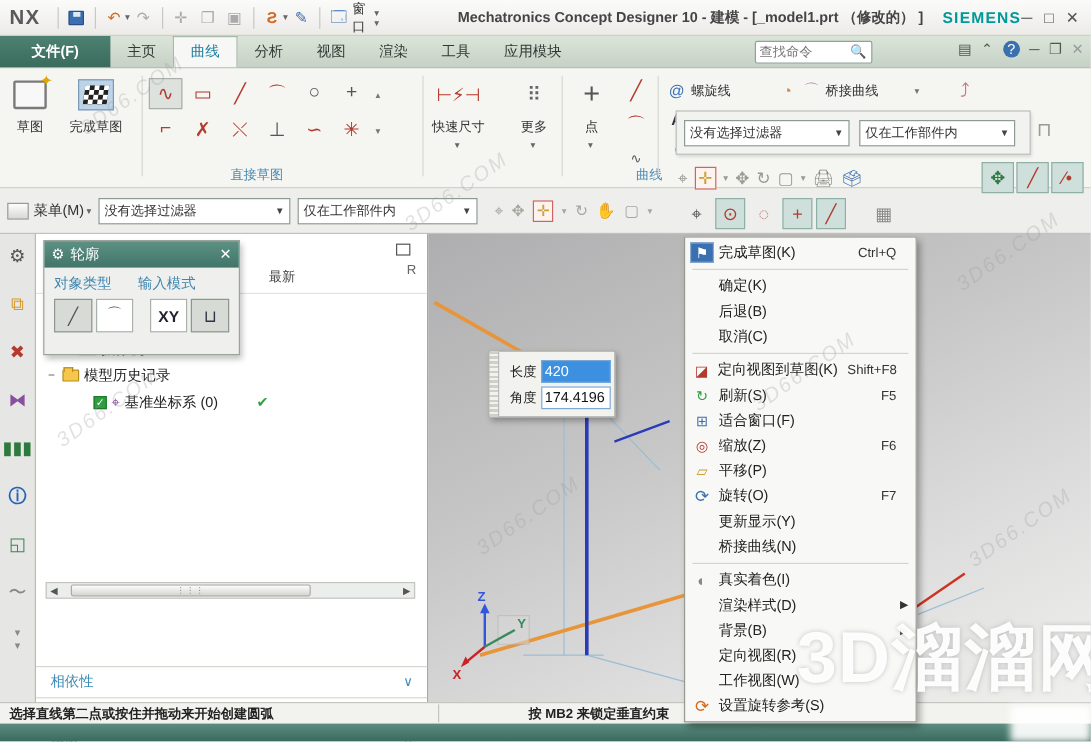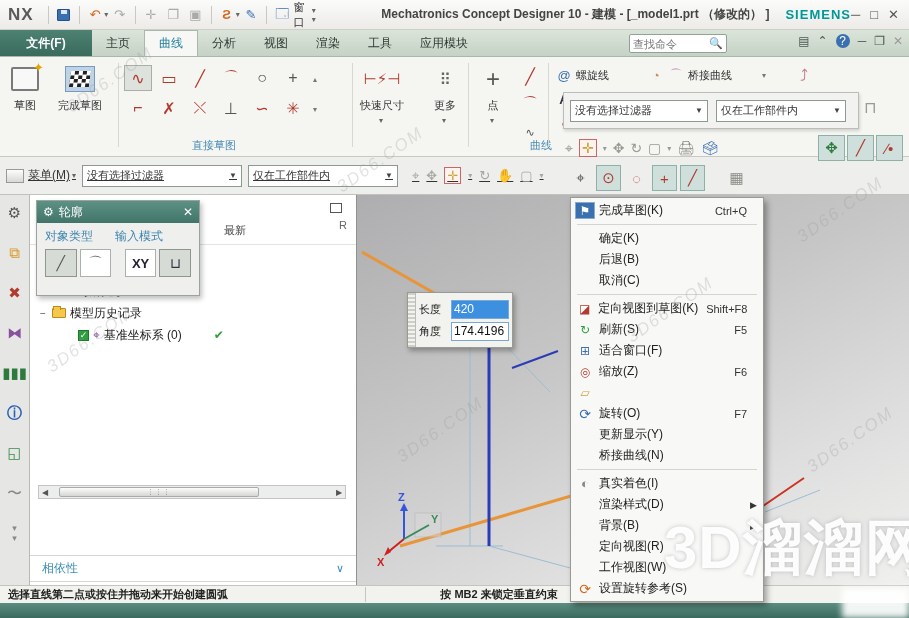--- a/index.html
+++ b/index.html
@@ -56,21 +56,21 @@
   .iconrow1 span { font-size:14px; color:#9a9a94; }
   .redbox { border:1px solid #c66; background:#fdf3ee; padding:0 2px; color:#caa13a !important; }
   .snapgrp { position:absolute; left:818px; top:135px; display:flex; gap:2px; z-index:7; }
   .snapgrp .sg { width:27px; height:26px; background:#cfe0dc; border:1px solid #8fb0a6; display:flex; align-items:center; justify-content:center; font-size:15px; color:#b33a2e; }
   .snaprow { position:absolute; left:568px; top:163px; height:30px; z-index:7; display:flex; align-items:center; gap:3px; }
   .snaprow .sp { width:25px; height:26px; display:flex; align-items:center; justify-content:center; font-size:15px; color:#555; }
   .snaprow .sp.red { color:#b33a2e; }
   .snaprow .sp.pressed { background:#cfe0dc; border:1px solid #8fb0a6; }
 
   
-  .toolbar2 { position:absolute; left:0; top:157px; width:909px; height:38px; background:#eeefec; border-bottom:1px solid #c2c2bc; display:flex; align-items:center; padding-left:6px; gap:6px;text-decoration:underline; }
+  .toolbar2 { position:absolute; left:0; top:157px; width:909px; height:38px; background:#eeefec; border-bottom:1px solid #c2c2bc; display:flex; align-items:center; padding-left:6px; gap:6px; }
   .menu-btn { display:flex; align-items:center; gap:4px; font-size:12px; color:#333; }
   .menu-btn .mico { width:18px; height:14px; background:linear-gradient(#fdfdfd,#d8d8d4); border:1px solid #999; }
   .t2icons { display:flex; gap:7px; align-items:center; margin-left:8px; }
   .t2icons span { color:#a8a8a2; font-size:13px; }
 
   
   .sidebar { position:absolute; left:0; top:195px; width:30px; height:390px; background:#e6e7e4; border-right:1px solid #b8bbb5; display:flex; flex-direction:column; align-items:center; padding-top:8px; gap:20px; }
   .sb-ico { width:20px; height:20px; display:flex; align-items:center; justify-content:center; font-size:15px; }
 
   
@@ -107,21 +107,21 @@
 
   
   .canvas { position:absolute; left:357px; top:195px; width:552px; height:390px; background:linear-gradient(155deg,#aeaeb0 0%,#c6c6c6 40%,#dedede 72%,#f0f0ee 100%); overflow:hidden; }
   .canvas svg { position:absolute; left:0; top:0; }
 
   
   .dimbox { position:absolute; left:407px; top:292px; width:106px; height:56px; background:#f2f2ef; border:1px solid #9a9a94; box-shadow:2px 3px 5px rgba(0,0,0,.3); z-index:9; display:flex; }
   .dim-grip { width:9px; background:repeating-linear-gradient(#cfcfca 0 2px,#f2f2ef 2px 4px); border-right:1px solid #bbb; }
   .dim-rows { flex:1; display:flex; flex-direction:column; justify-content:center; gap:3px; padding:3px 3px; }
   .dim-row { display:flex; align-items:center; gap:4px; }
-  .dim-label { width:28px; font-size:11px; color:#222; }
+  .dim-label { width:28px; text-align:right; font-size:11px; color:#222; }
   .dim-input { width:58px; height:19px; border:1px solid #7ba7d4; background:#fff; font-size:12px; padding:0 2px; display:flex; align-items:center; color:#111; }
   .dim-input.selected { background:#3d8fe0; color:#fff; }
 
   
   .ctxmenu { position:absolute; left:570px; top:197px; width:194px; background:#f8f8f6; border:1px solid #9a9a94; box-shadow:3px 4px 6px rgba(0,0,0,.35); z-index:50; padding:2px 0; }
   .menu-item { height:21px; display:flex; align-items:center; padding:0 6px 0 4px; font-size:12px; color:#222; }
   .mi-icon { width:20px; height:17px; display:flex; align-items:center; justify-content:center; font-size:12px; margin-right:4px; }
   .mi-label { flex:1; white-space:nowrap; }
   .mi-shortcut { font-size:11px; color:#333; margin-left:8px; }
   .mi-arrow { width:10px; font-size:9px; color:#333; text-align:right; }
@@ -515,20 +515,21 @@
         <span class="mi-arrow"></span>
       </div>
       <div class="menu-item">
         <span class="mi-icon ic-zoom">◎</span>
         <span class="mi-label">缩放(Z)</span>
         <span class="mi-shortcut">F6</span>
         <span class="mi-arrow"></span>
       </div>
       <div class="menu-item">
         <span class="mi-icon ic-pan">▱</span>
+        <span class="mi-label">平移(P)</span>
         <span class="mi-shortcut"></span>
         <span class="mi-arrow"></span>
       </div>
       <div class="menu-item">
         <span class="mi-icon ic-rotate">⟳</span>
         <span class="mi-label">旋转(O)</span>
         <span class="mi-shortcut">F7</span>
         <span class="mi-arrow"></span>
       </div>
       <div class="menu-item">

